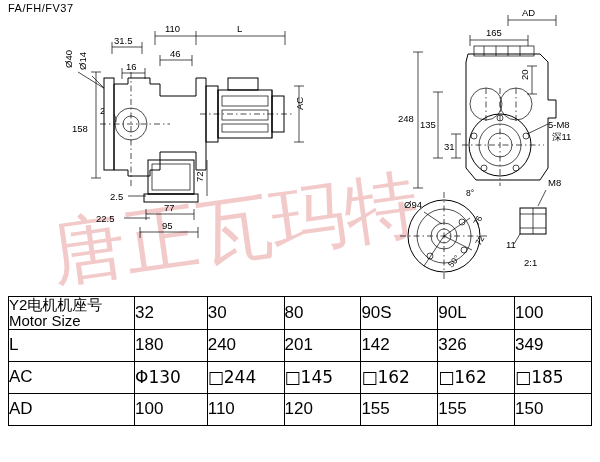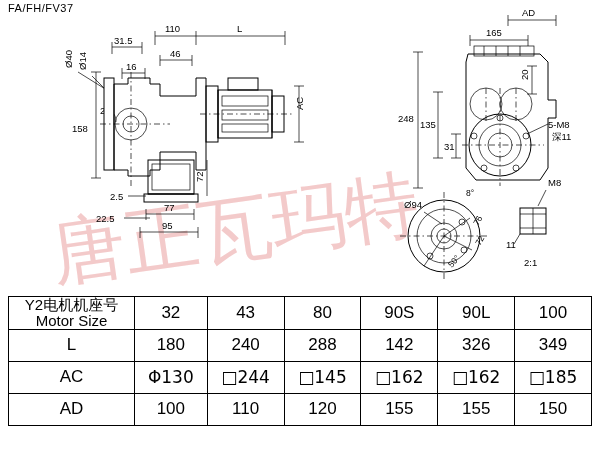--- a/index.html
+++ b/index.html
@@ -48,21 +48,20 @@
   
   table.spec{
     position:absolute;left:8px;top:296px;
     width:584px;
     border-collapse:collapse;
     font-size:17px;
     font-family:"Liberation Sans", sans-serif;
   }
   table.spec td{
     border:1px solid #000;
-    text-align:center;
     height:31px;
     padding:0;
   }
   table.spec td.head{width:125px;}
   .hd2{line-height:1.05;font-size:15px;}
   .hd2 .cn{font-size:15px;}
   .sq{font-family:"DejaVu Sans",sans-serif;margin-left:23px;}
 </style>
 </head>
 <body>
@@ -262,31 +261,31 @@
   </svg>
 
   <table class="spec">
     <tbody>
         <tr>
       <td class="head hd2">
         <div class="cn">Y2电机机座号</div>
         <div>Motor Size</div>
       </td>
       <td>32</td>
-      <td>43</td>
+      <td>30</td>
       <td>80</td>
       <td>90S</td>
       <td>90L</td>
       <td>100</td>
     </tr>
     <tr>
       <td class="head">L</td>
       <td>180</td>
       <td>240</td>
-      <td>288</td>
+      <td>201</td>
       <td>142</td>
       <td>326</td>
       <td>349</td>
     </tr>
     <tr>
       <td class="head">AC</td>
       <td class="sq">Φ130</td>
       <td class="sq">□244</td>
       <td class="sq">□145</td>
       <td class="sq">□162</td>

